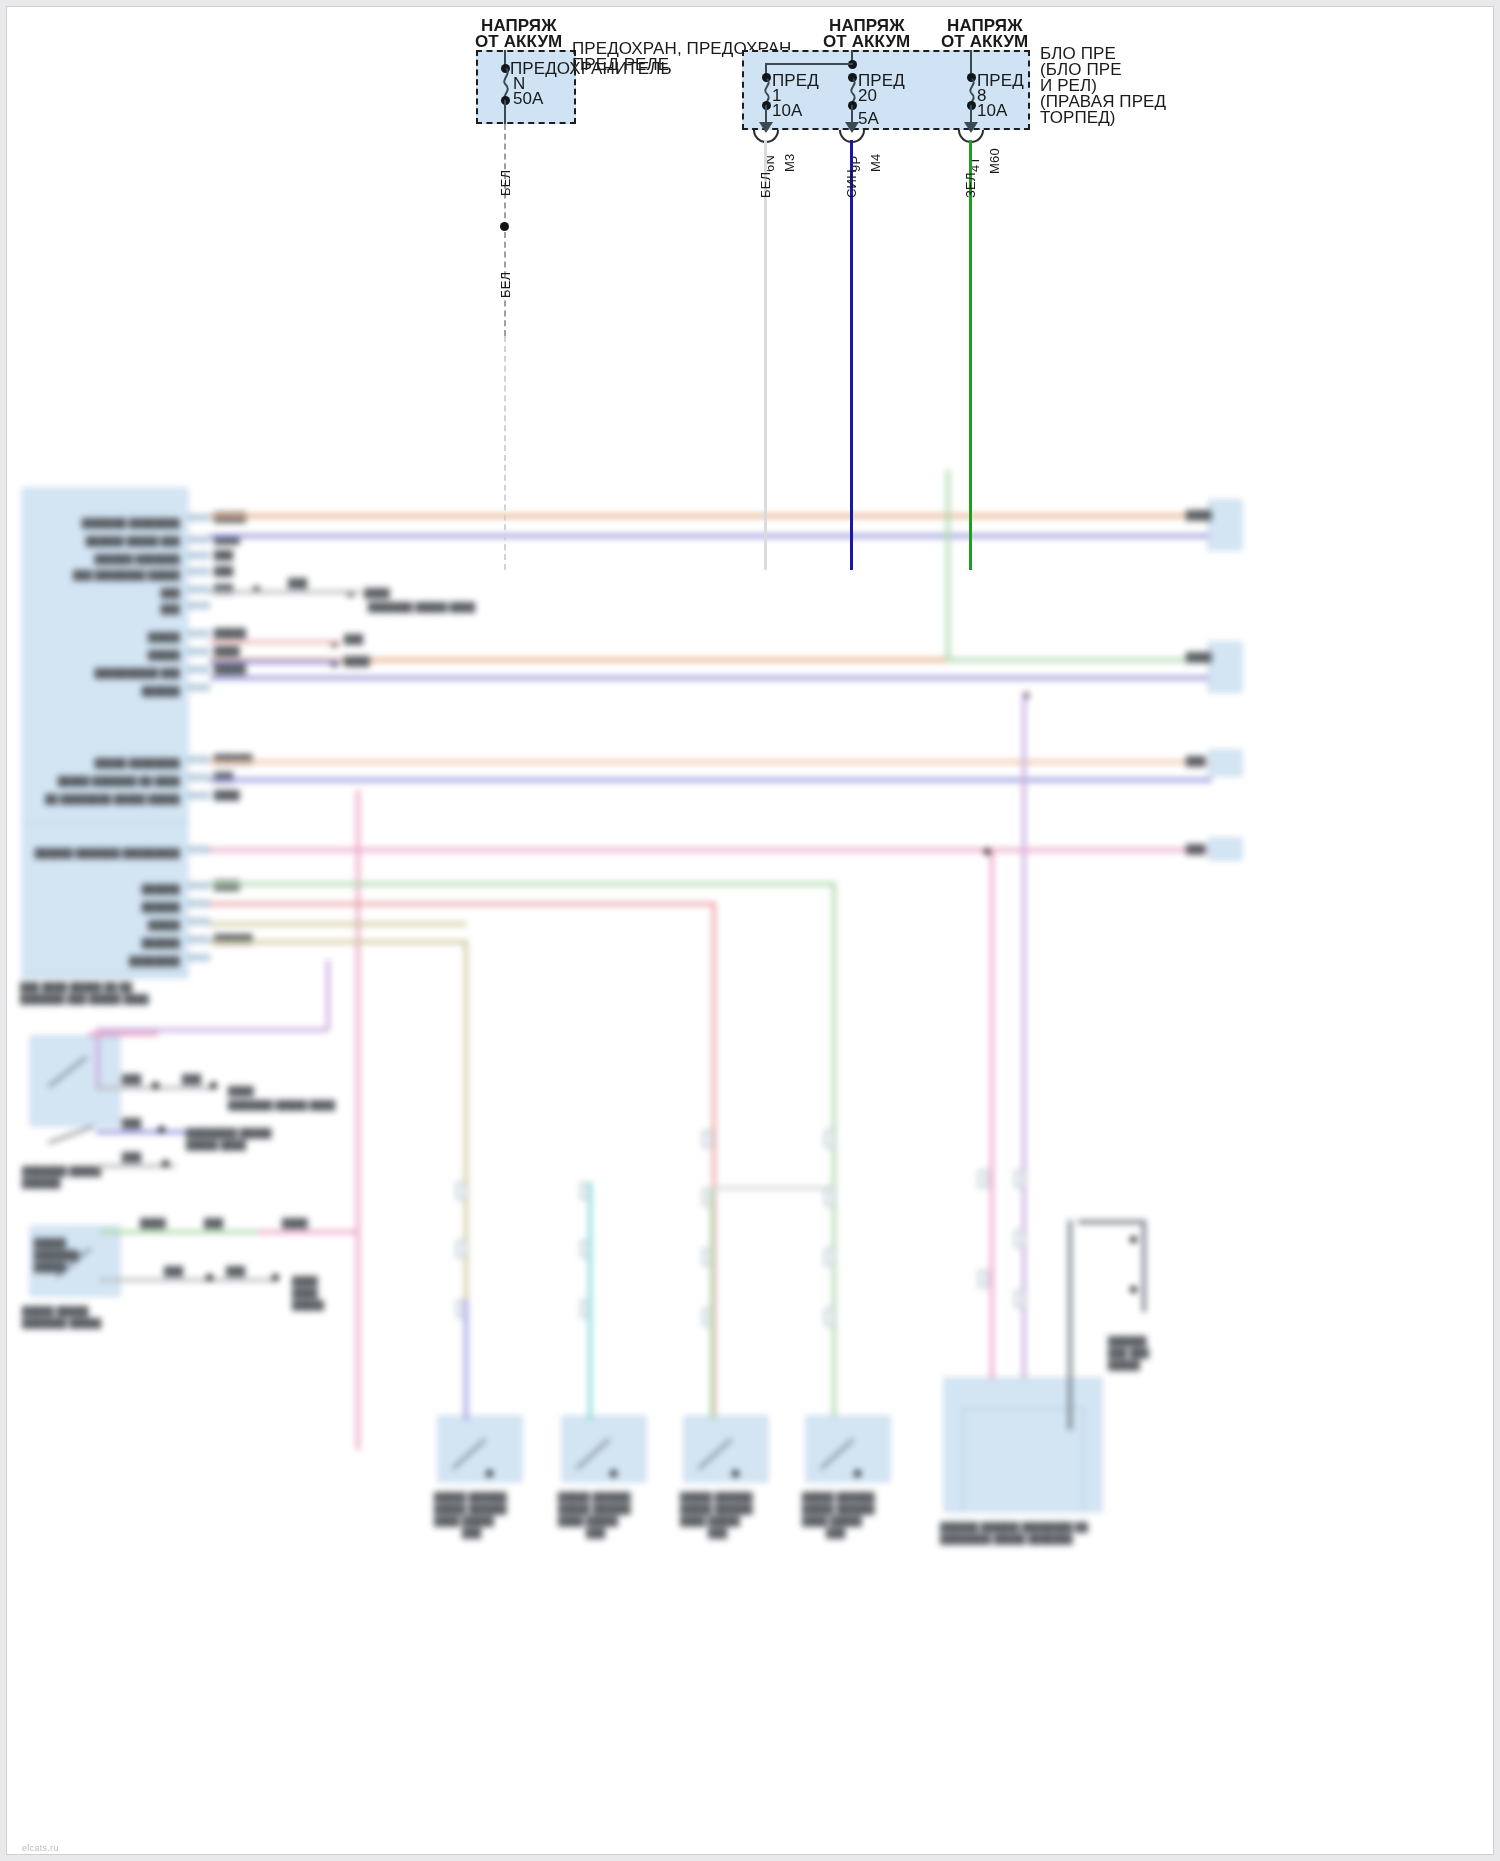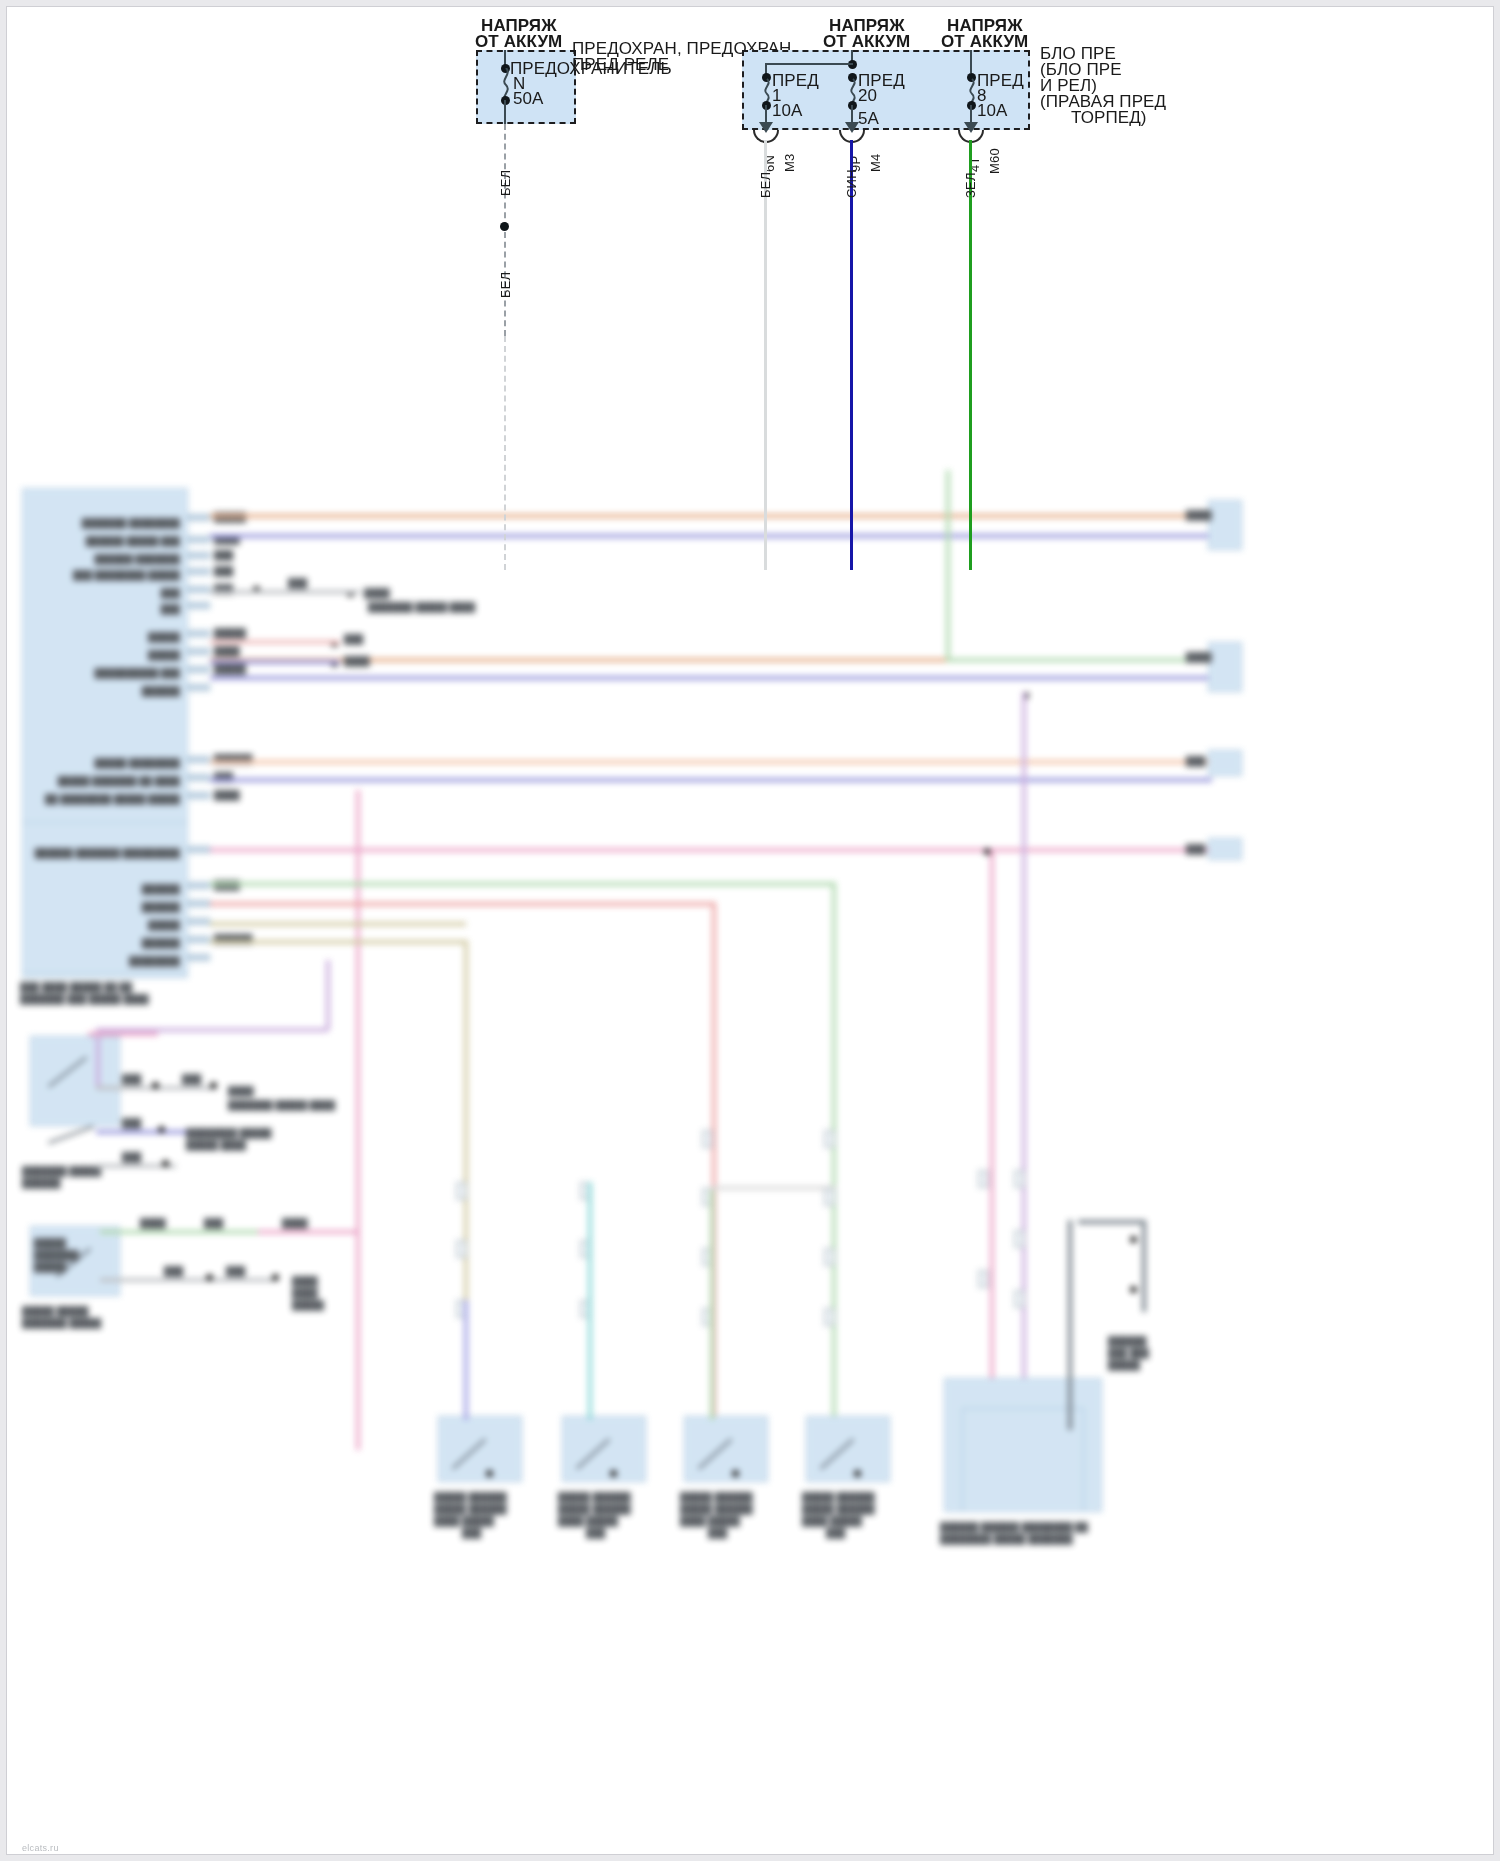--- a/index.html
+++ b/index.html
@@ -423,21 +423,21 @@
     <div class="t b" style="left:947px;top:18px;">НАПРЯЖ</div>
     <div class="t b" style="left:941px;top:34px;">ОТ АККУМ</div>
   </div>
 
   <div class="fusebox" style="left:742px;top:50px;width:288px;height:80px;"></div>
 
   <div class="t" style="left:1040px;top:46px;">БЛО ПРЕ</div>
   <div class="t" style="left:1040px;top:62px;">(БЛО ПРЕ</div>
   <div class="t" style="left:1040px;top:78px;text-align:center;">И РЕЛ)</div>
   <div class="t" style="left:1040px;top:94px;">(ПРАВАЯ ПРЕД</div>
-  <div class="t" style="left:1040px;top:110px;margin-left:31px;">ТОРПЕД)</div>
+  <div class="t" style="left:1040px;top:110px;">ТОРПЕД)</div>
 
   <div class="vline" style="left:851px;top:50px;height:14px;"></div>
   <div class="dot" style="left:848px;top:60px;"></div>
   <div class="hline" style="left:765px;top:63px;width:88px;"></div>
   <div class="vline" style="left:765px;top:63px;height:14px;"></div>
 
   <div class="dot" style="left:762px;top:73px;"></div>
   <svg class="fuse-sym" style="left:760px;top:77px;" width="14" height="30" viewBox="0 0 14 30">
     <path d="M7 0 C13 5 1 10 7 15 C13 20 1 25 7 30" stroke="#3b4a52" stroke-width="2" fill="none"></path>
   </svg>

